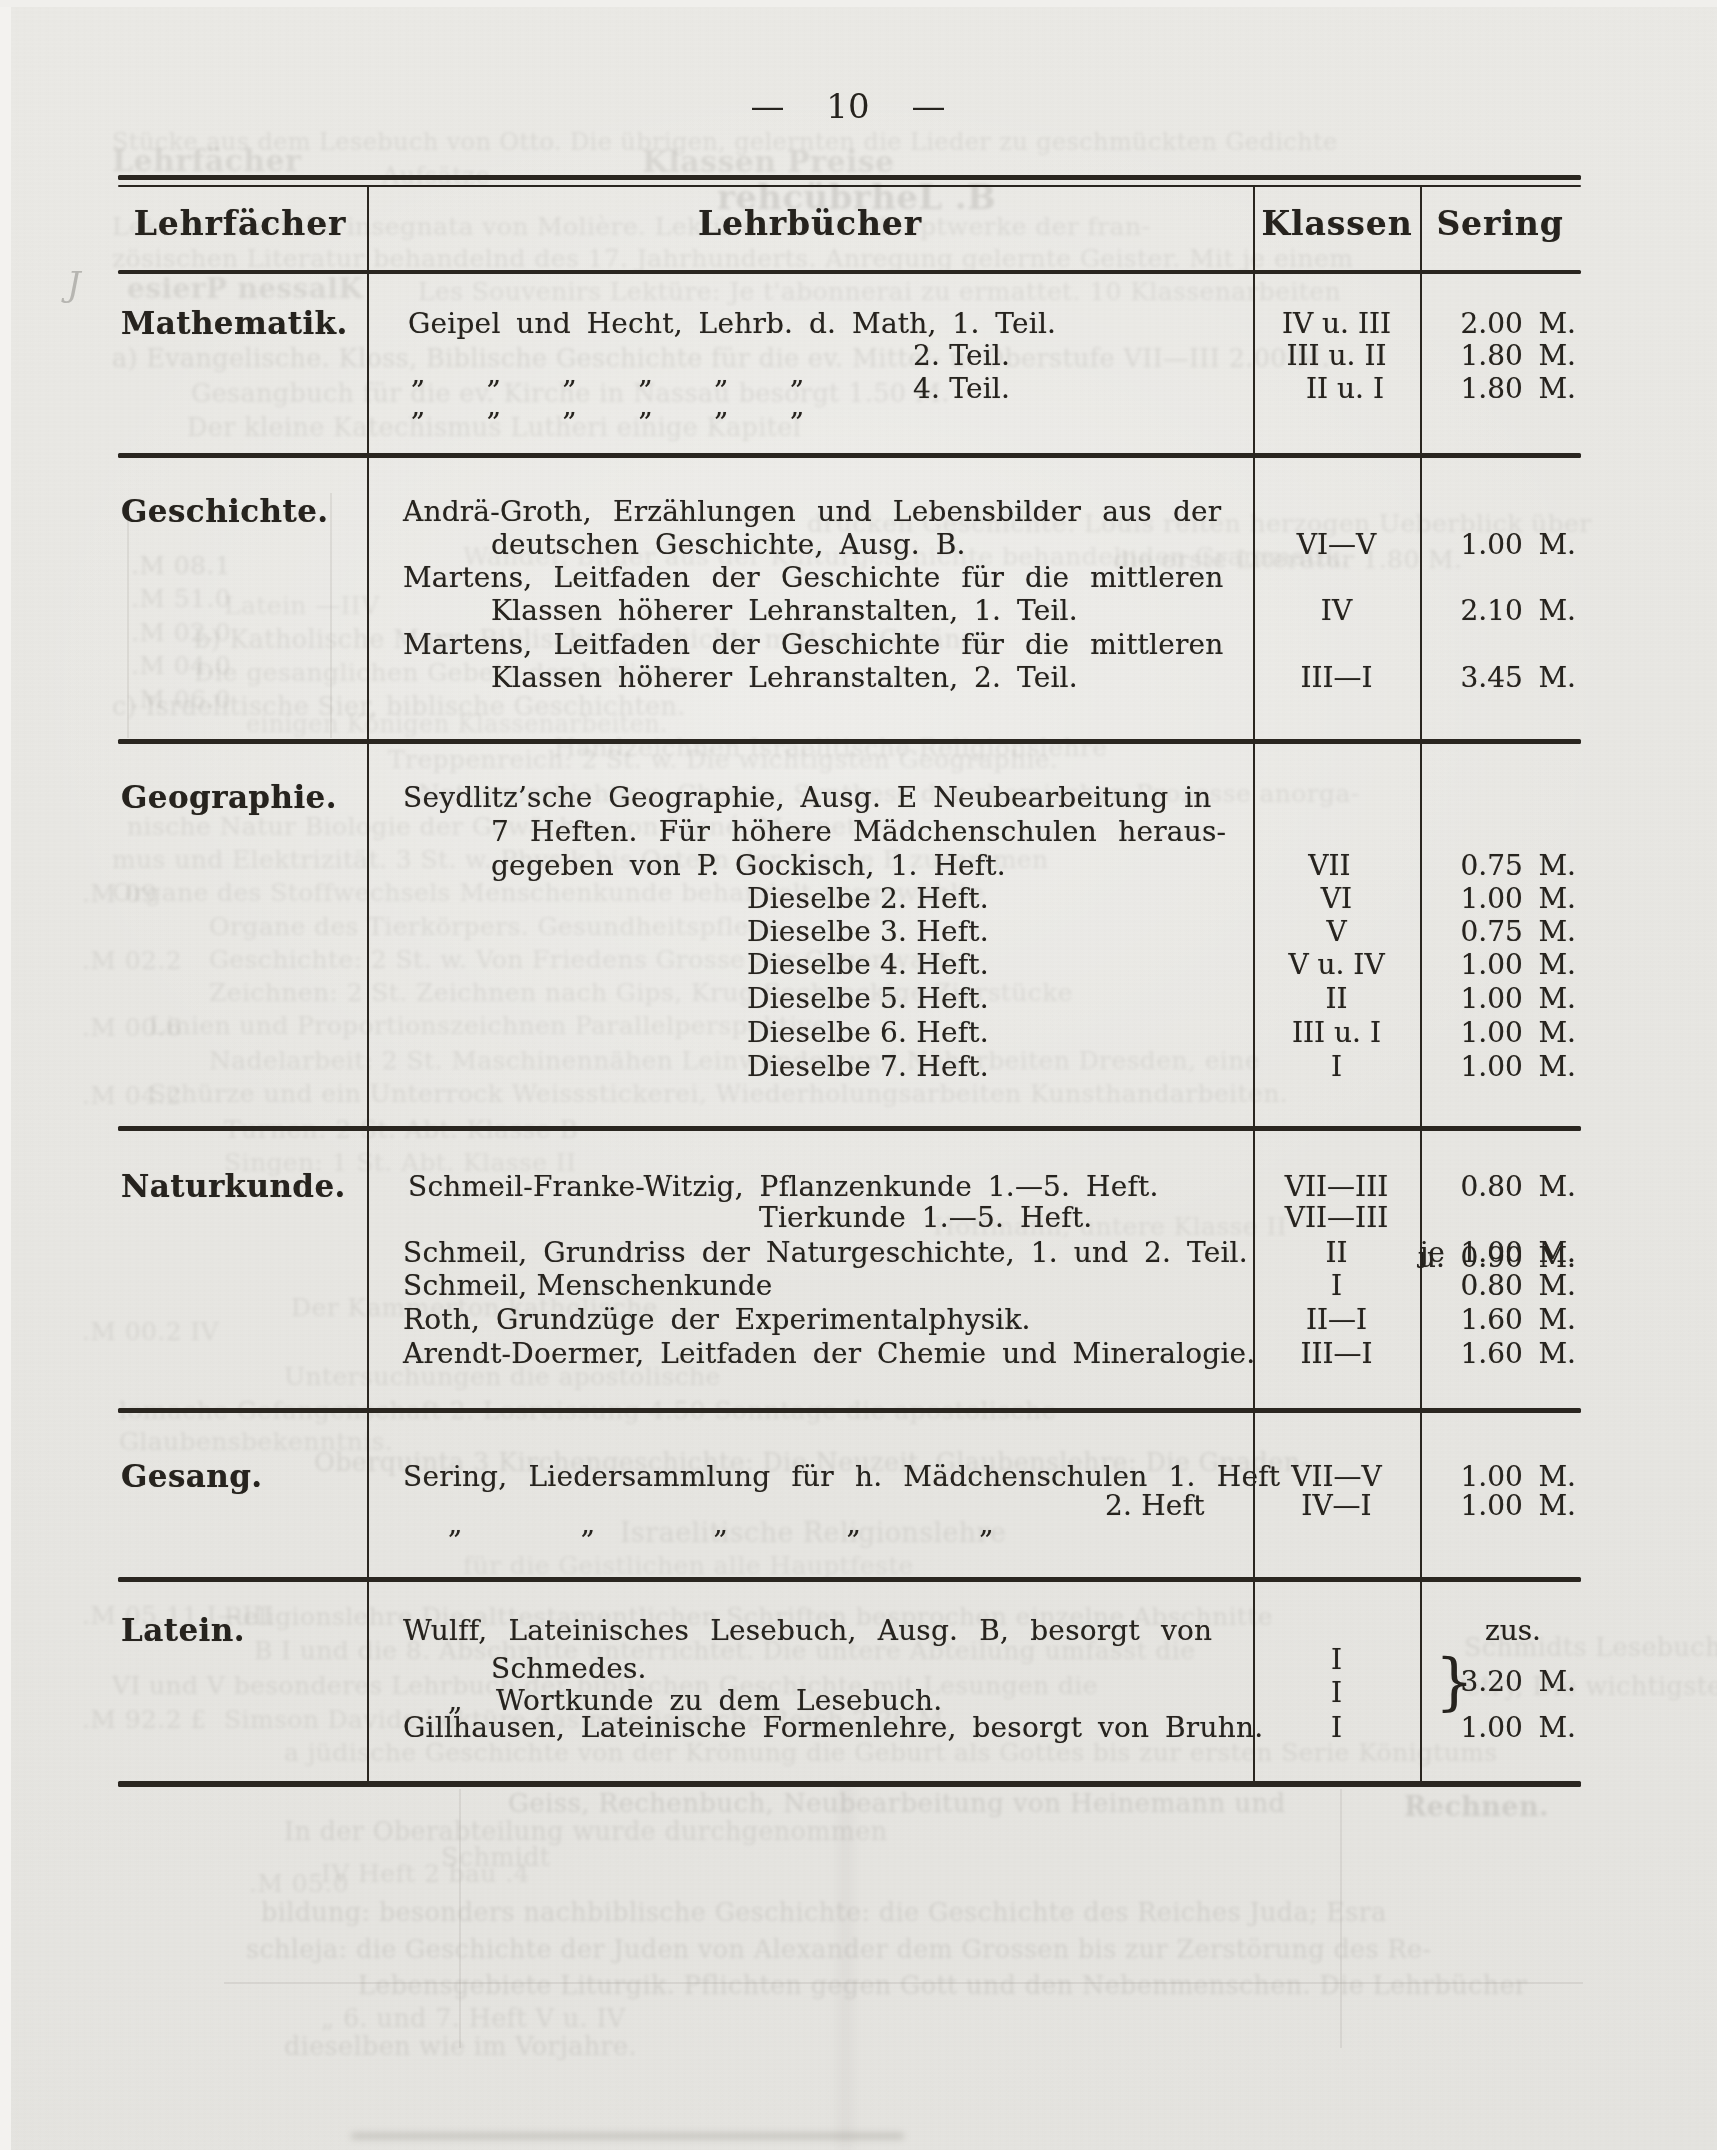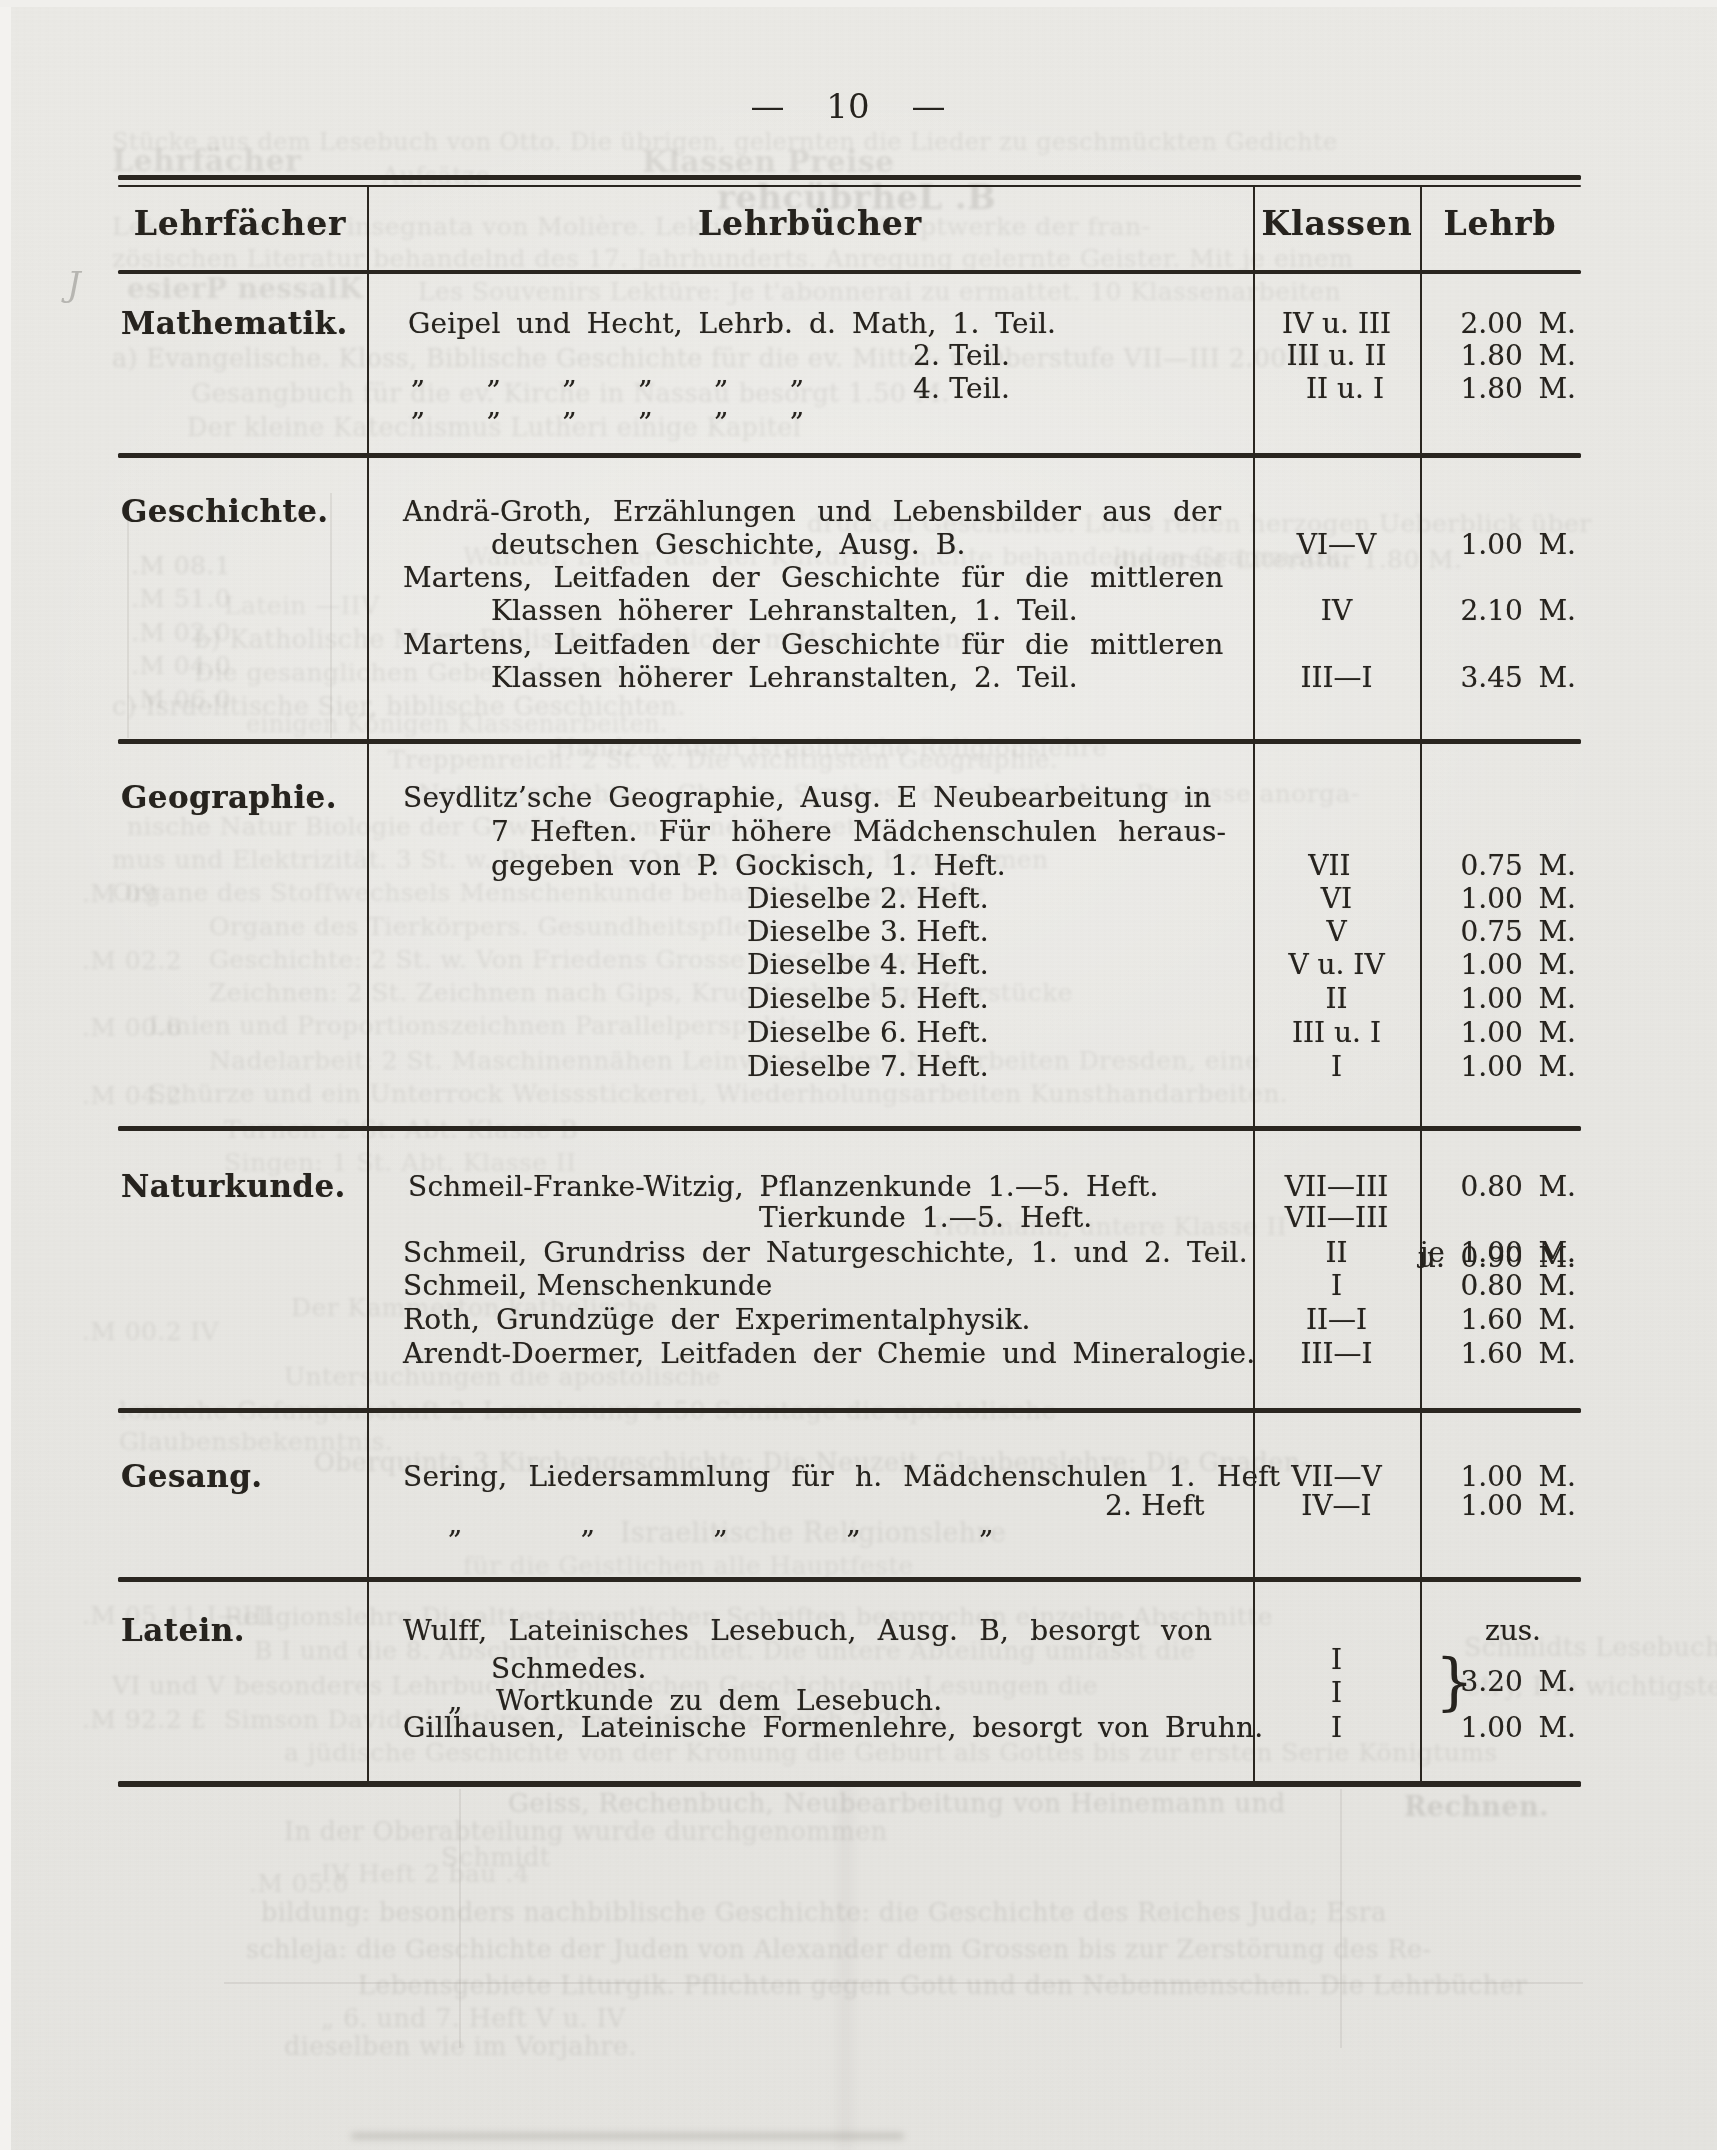--- a/index.html
+++ b/index.html
@@ -134,21 +134,21 @@
       <span class="rule" style="left: 118px; top: 1126px; width: 1463px; height: 5.2px;"></span>
       <span class="rule" style="left: 118px; top: 1408px; width: 1463px; height: 5.2px;"></span>
       <span class="rule" style="left: 118px; top: 1577px; width: 1463px; height: 5.2px;"></span>
       <span class="rule" style="left: 118px; top: 1781px; width: 1463px; height: 6px;"></span>
       <span class="vline" style="left: 367px; top: 187px; height: 1594px;"></span>
       <span class="vline" style="left: 1253px; top: 187px; height: 1594px;"></span>
       <span class="vline" style="left: 1420px; top: 187px; height: 1594px;"></span>
       <span class="hdr" style="left: 240px; top: 223px;">Lehrfächer</span>
       <span class="hdr" style="left: 810px; top: 223px;">Lehrbücher</span>
       <span class="hdr" style="left: 1337px; top: 223px;">Klassen</span>
-      <span class="hdr" style="left: 1500px; top: 223px;">Lehrb</span>
+      <span class="hdr" style="left: 1500px; top: 223px;">Sering</span>
       <span class="seg label" style="left: 121px; top: 323px;">Mathematik.</span>
       <span class="seg ws1" style="left: 408px; top: 323px;">Geipel und Hecht, Lehrb. d. Math, 1. Teil.</span>
       <span class="kl" style="left: 1253px; width: 167px; top: 323px;">IV u. III</span>
       <span class="pr" style="right: 142px; top: 323px;">2.00 M.</span>
       <span class="seg" style="left: 913px; top: 355px;">2. Teil.</span>
       <span class="kl" style="left: 1253px; width: 167px; top: 355px;">III u. II</span>
       <span class="pr" style="right: 142px; top: 355px;">1.80 M.</span>
       <span class="seg dit" style="left: 411px; top: 373px;">„ „ „ „ „ „</span>
       <span class="seg" style="left: 913px; top: 388px;">4. Teil.</span>
       <span class="kl" style="left: 1253px; width: 184px; top: 388px;">II u. I</span>

